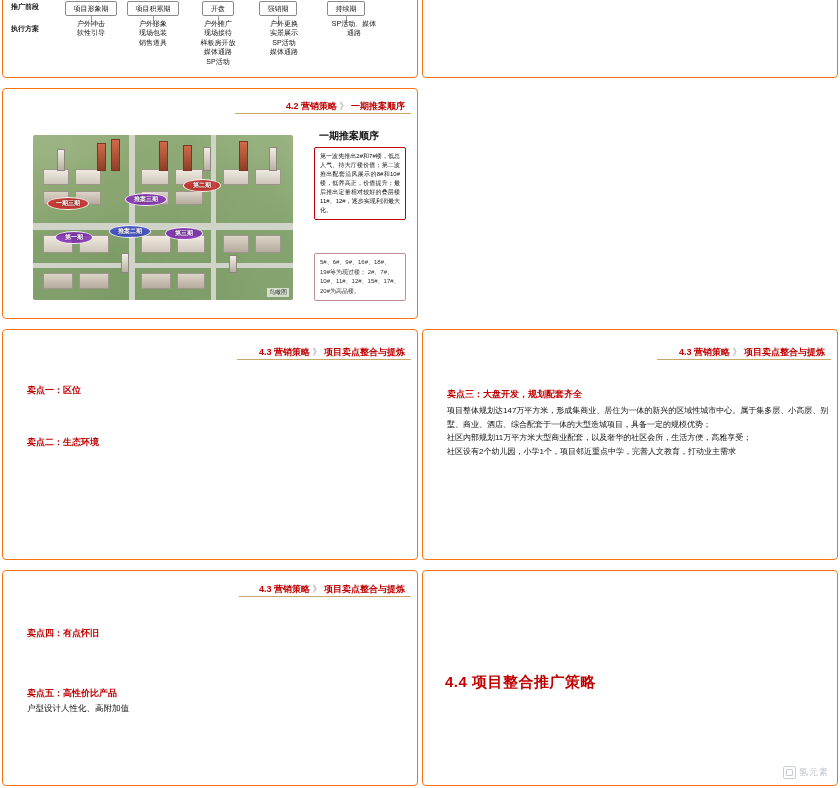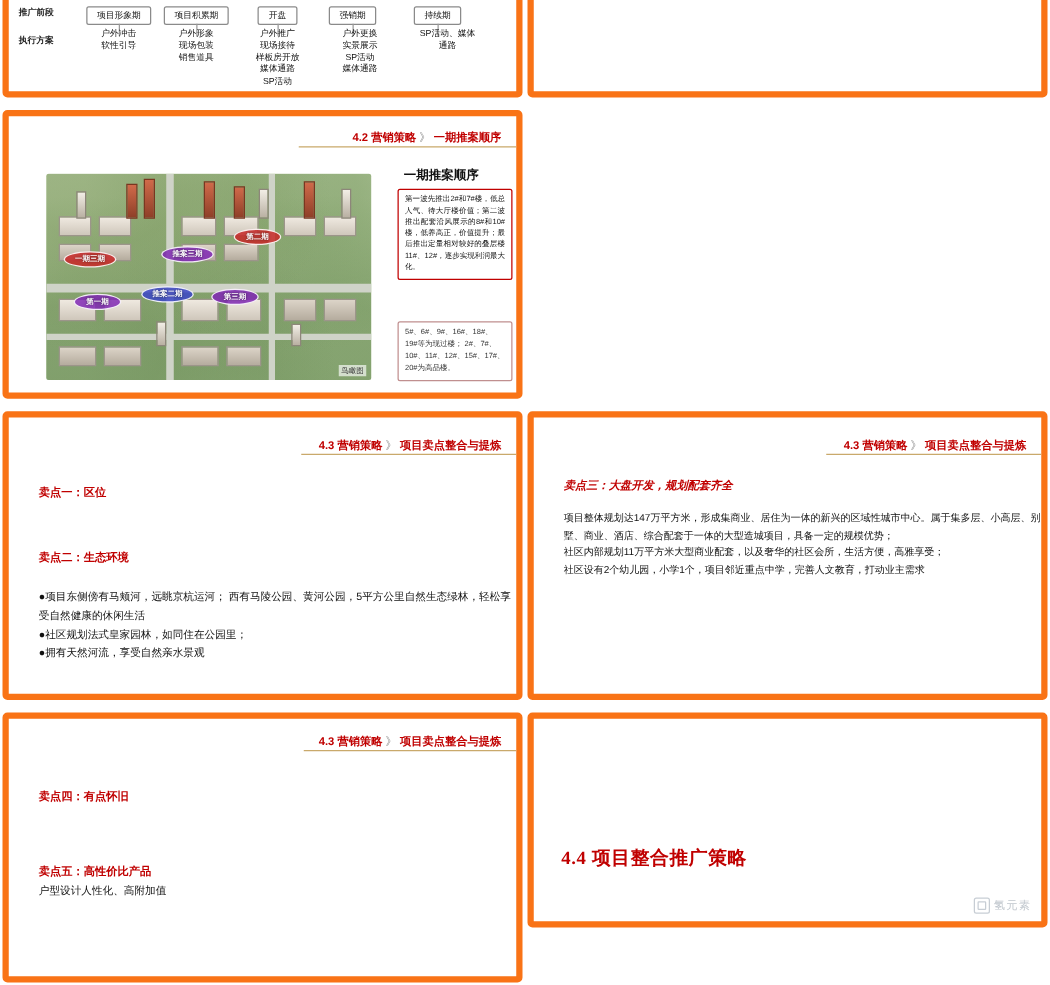--- a/index.html
+++ b/index.html
@@ -11,33 +11,33 @@
   }
   #page {
     position: relative;
     width: 840px; height: 788px;
     background: #ffffff;
     overflow: hidden;
   }
   .slide {
     position: absolute;
     background: #ffffff;
-    border: 5px solid #f97316;
+    border: 1px solid #f97316;
     border-radius: 4px;
     overflow: hidden;
   }
   
   .s1 { left: 2px;   top: -82px; width: 416px; height: 160px; }
   .s2 { left: 422px; top: -82px; width: 416px; height: 160px; }
   .s3 { left: 2px;   top: 88px;  width: 416px; height: 231px; }
   .s4 { left: 422px; top: 88px;  width: 416px; height: 231px; }
   .s5 { left: 2px;   top: 329px; width: 416px; height: 231px; }
   .s6 { left: 422px; top: 329px; width: 416px; height: 231px; }
   .s7 { left: 2px;   top: 570px; width: 416px; height: 216px; }
-  .s8 { left: 422px; top: 570px; width: 416px; height: 172px; font-family: Liberation Serif, serif; }
+  .s8 { left: 422px; top: 570px; width: 416px; height: 216px; }
 
   
   .hdr {
     position: absolute;
     right: 10px;
     font-size: 9px;
     color: #c00000;
     font-weight: bold;
     white-space: nowrap;
   }
@@ -342,35 +342,32 @@
       <span>4.3</span>
       <span>营销策略</span>
       <span class="sep">》</span>
       <span>项目卖点整合与提炼</span>
     </div>
     <div class="hdr-under" style="left:234px; top:29px; width:174px;"></div>
 
     <div class="sp-head" style="left:24px; top:54px;">卖点一：区位</div>
 
     <div class="sp-head" style="left:24px; top:106px;text-align:center;">卖点二：生态环境</div>
-    <div class="sp-body" style="left:24px; top:136px; width:378px;">●项目东侧傍有马颊河，远眺京杭运河；  西有马陵公园、黄河公园，5平方公里自然生态绿林，轻松享受自然健康的休闲生活
-●社区规划法式皇家园林，如同住在公园里；
-●拥有天然河流，享受自然亲水景观</div>
   </div>
 
   <div class="slide s6">
     <div class="hdr" style="top:16px; right:12px;">
       <span>4.3</span>
       <span>营销策略</span>
       <span class="sep">》</span>
       <span>项目卖点整合与提炼</span>
     </div>
     <div class="hdr-under" style="left:234px; top:29px; width:174px;"></div>
 
-    <div class="sp-head" style="left:24px; top:48px;font-style:italic;">卖点三：大盘开发，规划配套齐全</div>
+    <div class="sp-head" style="left:24px; top:58px;">卖点三：大盘开发，规划配套齐全</div>
     <div class="sp-body small" style="left:24px; top:74px; width:382px;">项目整体规划达147万平方米，形成集商业、居住为一体的新兴的区域性城市中心。属于集多层、小高层、别墅、商业、酒店、综合配套于一体的大型造城项目，具备一定的规模优势；
 社区内部规划11万平方米大型商业配套，以及奢华的社区会所，生活方便，高雅享受；
 社区设有2个幼儿园，小学1个，项目邻近重点中学，完善人文教育，打动业主需求</div>
   </div>
 
   <div class="slide s7">
     <div class="hdr" style="top:12px; right:12px;">
       <span>4.3</span>
       <span>营销策略</span>
       <span class="sep">》</span>

